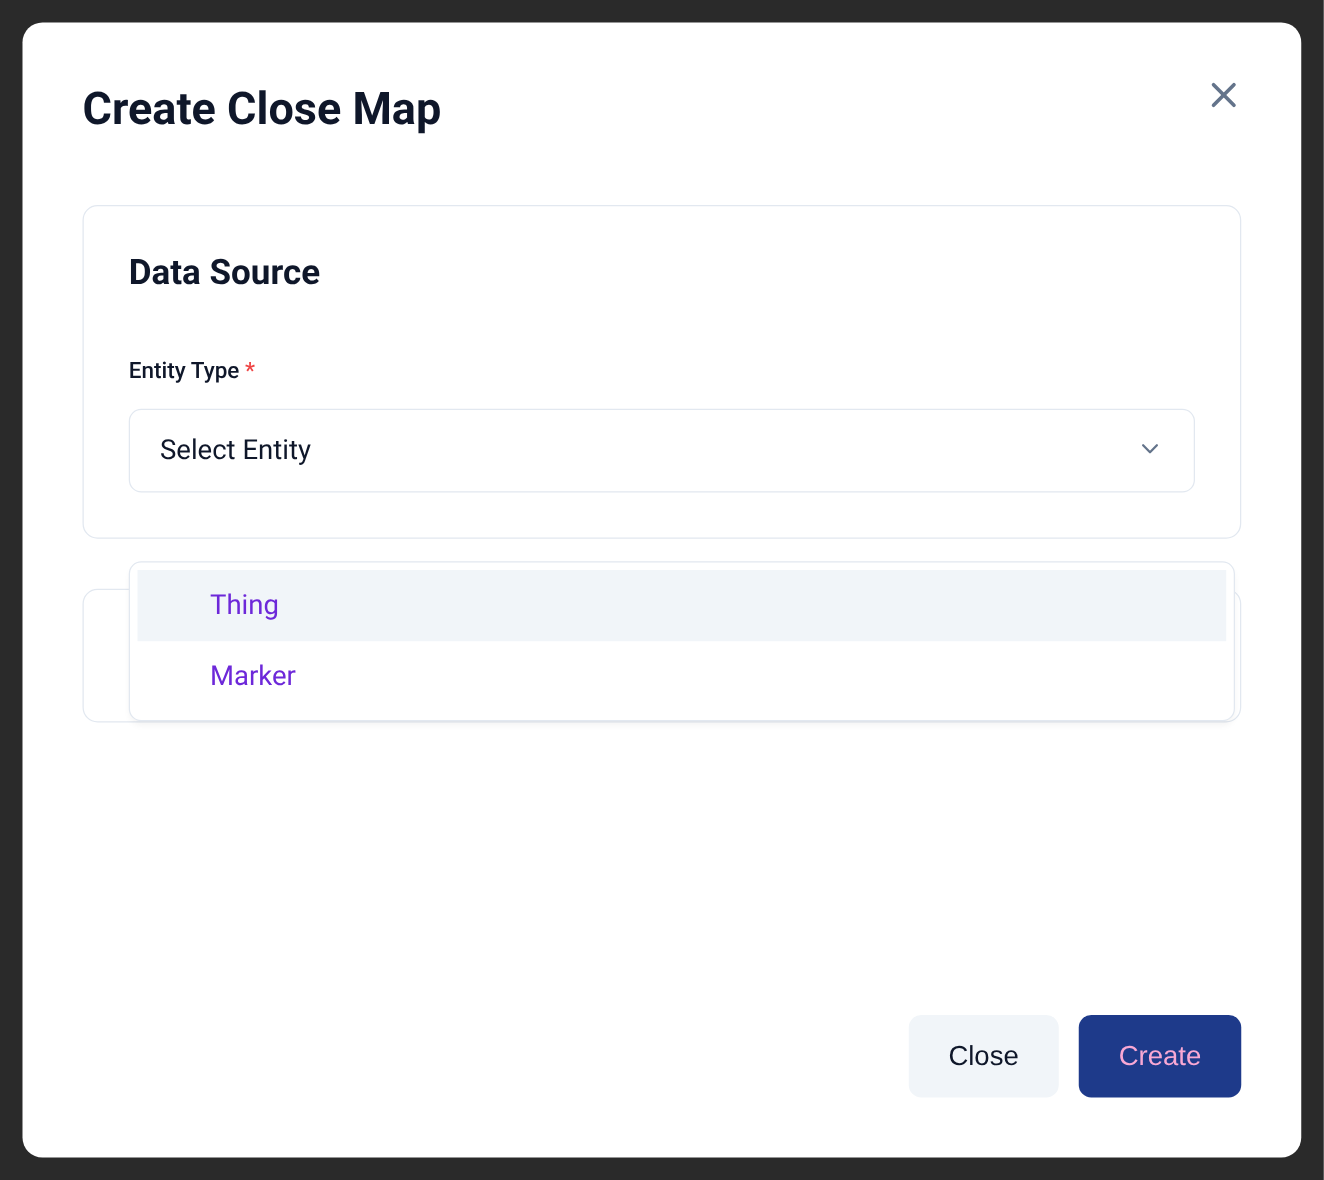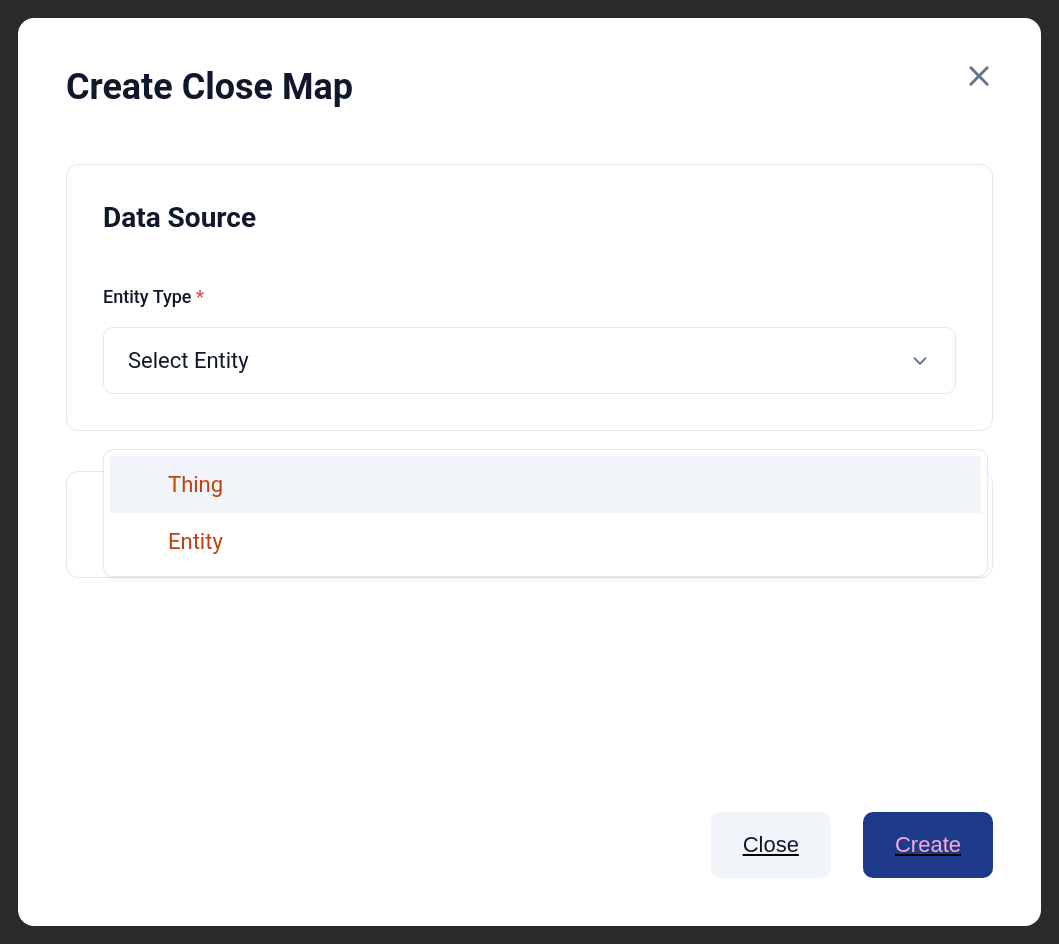--- a/index.html
+++ b/index.html
@@ -65,21 +65,21 @@
       color: #ef4444;
     }
     .select-box {
       border: 1px solid #e2e8f0;
       border-radius: 10px;
       padding: 20px 24px;
       font-size: 22px;
       color: #0f172a;
       display: flex;
       justify-content: space-between;
-      align-items: center;
+      align-items: flex-start;
       cursor: pointer;
       background: #ffffff;
     }
     .chevron-down {
       color: #64748b;
       width: 22px;
       height: 22px;
     }
     .dropdown-menu {
       position: absolute;
@@ -89,21 +89,21 @@
       background: #ffffff;
       border: 1px solid #e2e8f0;
       border-radius: 10px;
       padding: 6px;
       z-index: 10;
       box-shadow: 0 4px 6px -1px rgba(0,0,0,0.05);
     }
     .dropdown-item {
       padding: 16px 58px;
       font-size: 22px;
-      color: #c2410c;
+      color: #6d28d9;
       cursor: pointer;
       border-radius: 0;
     }
     .dropdown-item.highlighted {
       background: #f1f5f9;
     }
     .settings-card {
       border: 1px solid #e2e8f0;
       border-radius: 12px;
       padding: 36px;
@@ -115,22 +115,21 @@
     .settings-title {
       font-size: 28px;
       font-weight: 700;
       color: #0f172a;
     }
     .footer {
       position: absolute;
       bottom: 48px;
       right: 48px;
       display: flex;
-      gap: 20px;
-      text-decoration: underline;
+      gap: 4px;
     }
     .btn {
       padding: 20px 32px;
       font-size: 22px;
       font-weight: 500;
       border-radius: 10px;
       border: none;
       cursor: pointer;
     }
     .btn-secondary {
@@ -168,21 +167,21 @@
       <span>Select Entity</span>
       <span class="chevron-down">
         <svg viewBox="0 0 24 24" fill="none" stroke="currentColor" stroke-width="2" stroke-linecap="round" stroke-linejoin="round">
           <polyline points="6 9 12 15 18 9"></polyline>
         </svg>
       </span>
     </div>
 
     <div class="dropdown-menu">
       <div class="dropdown-item highlighted">Thing</div>
-      <div class="dropdown-item">Entity</div>
+      <div class="dropdown-item">Marker</div>
     </div>
   </div>
 
   <div class="settings-card">
     <h2 class="settings-title">Settings</h2>
     <span class="chevron-down" style="width:22px;height:22px;color:#0f172a;">
       <svg viewBox="0 0 24 24" fill="none" stroke="currentColor" stroke-width="2" stroke-linecap="round" stroke-linejoin="round">
         <polyline points="6 9 12 15 18 9"></polyline>
       </svg>
     </span>

